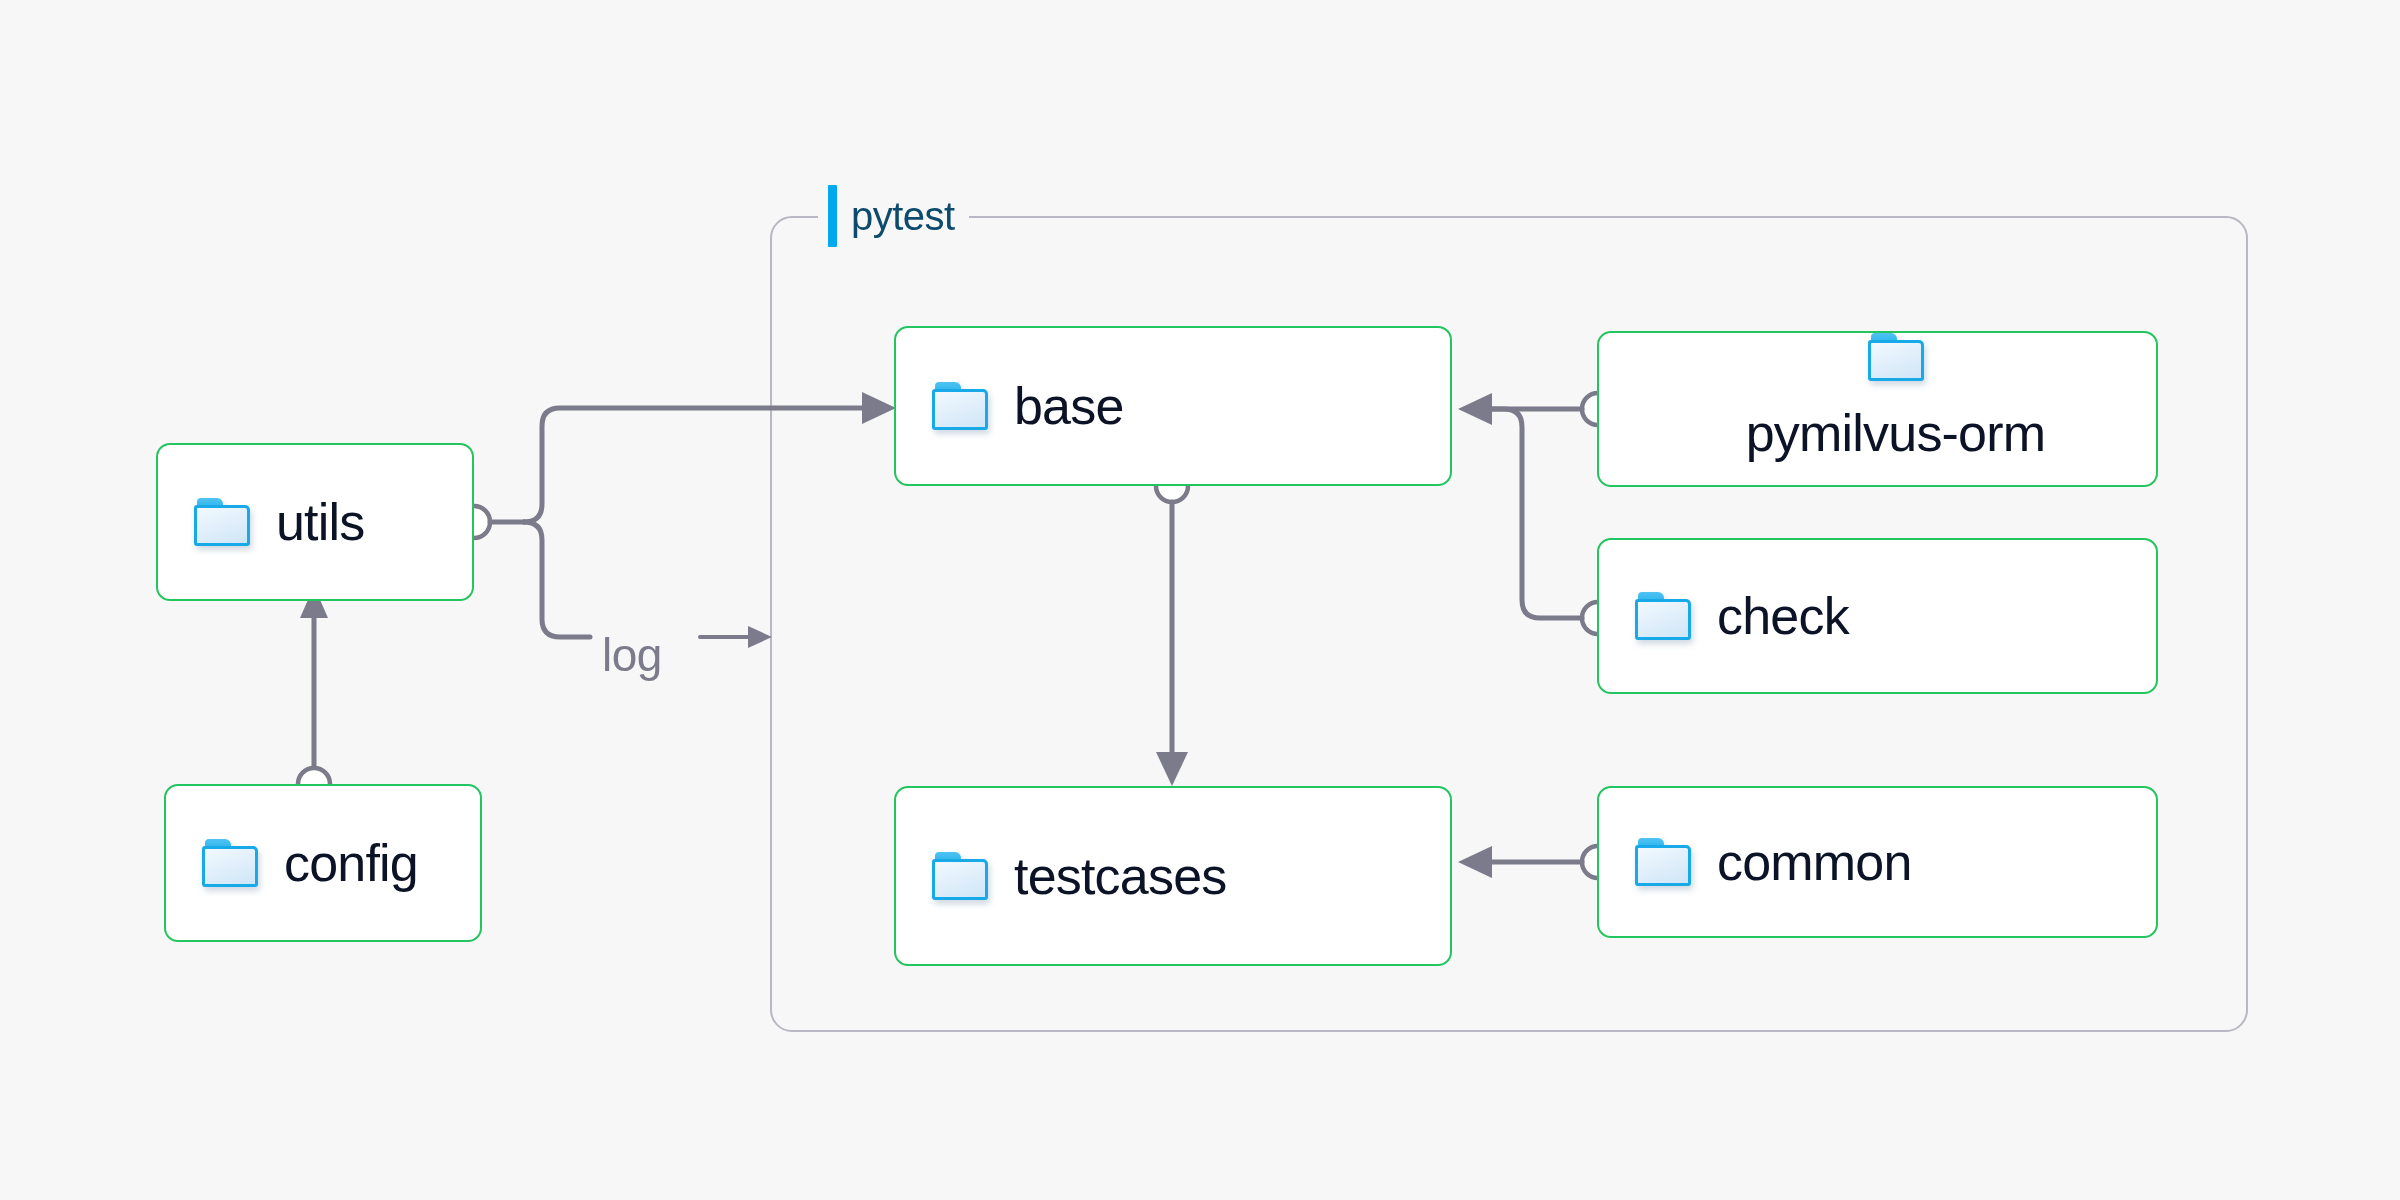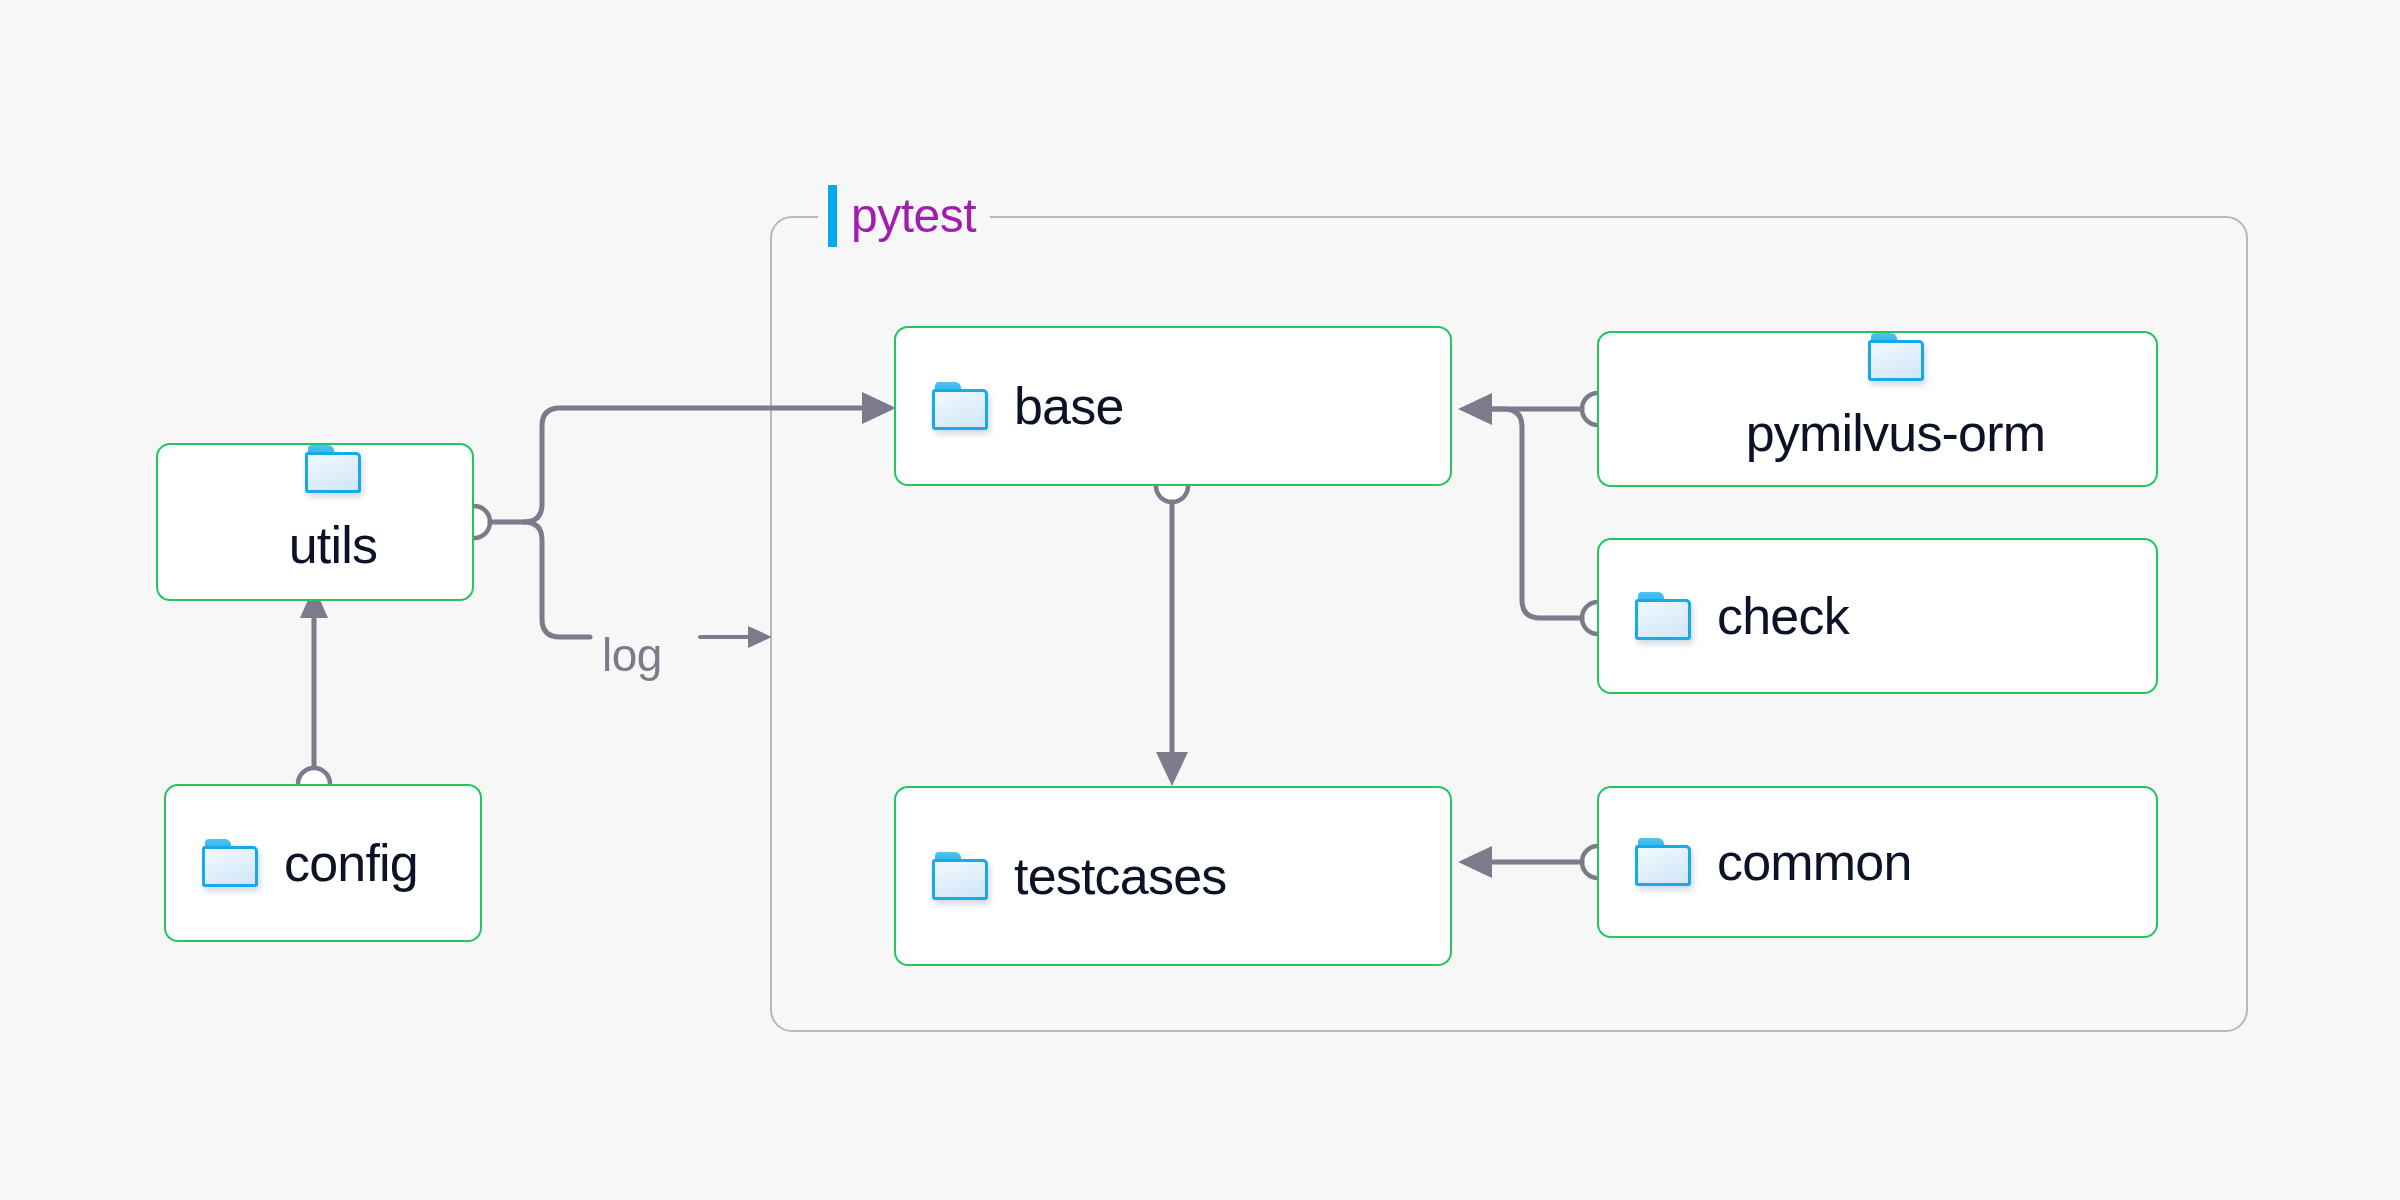--- a/index.html
+++ b/index.html
@@ -35,22 +35,22 @@
     height: 62px;
   }
   .group-accent-bar {
     width: 9px;
     height: 62px;
     background: #00a9ef;
     border-radius: 1px;
     flex: 0 0 auto;
   }
   .group-label-text {
-    font-size: 48px;
-    color: #a21caf;
+    font-size: 40px;
+    color: #0c4a6e;
     letter-spacing: -0.5px;
     line-height: 1;
     white-space: nowrap;
   }
 
   
   .node {
     position: absolute;
     box-sizing: border-box;
     background: #ffffff;
@@ -194,21 +194,21 @@
 
     <g>
       <circle class="port" cx="1598" cy="862" r="16"></circle>
       <path class="wire" d="M 1582 862 L 1488 862"></path>
       <polygon class="arrow-fill" points="1458,862 1492,846 1492,878"></polygon>
     </g>
   </svg>
 
   <div class="edge-label" style="left:602px; top:632px;">log</div>
 
-  <div class="node" style="left:156px; top:443px; width:318px; height:158px;flex-direction:column;">
+  <div class="node" style="left:156px; top:443px; width:318px; height:158px;">
     <span class="folder-icon">
       <span class="tab"></span>
         <span class="body"></span>
     </span>
     <span class="node-label">utils</span>
   </div>
 
   <div class="node" style="left:148px; top:784px; width:318px; height:158px;margin-left:16px;">
     <span class="folder-icon">
       <span class="tab"></span>

